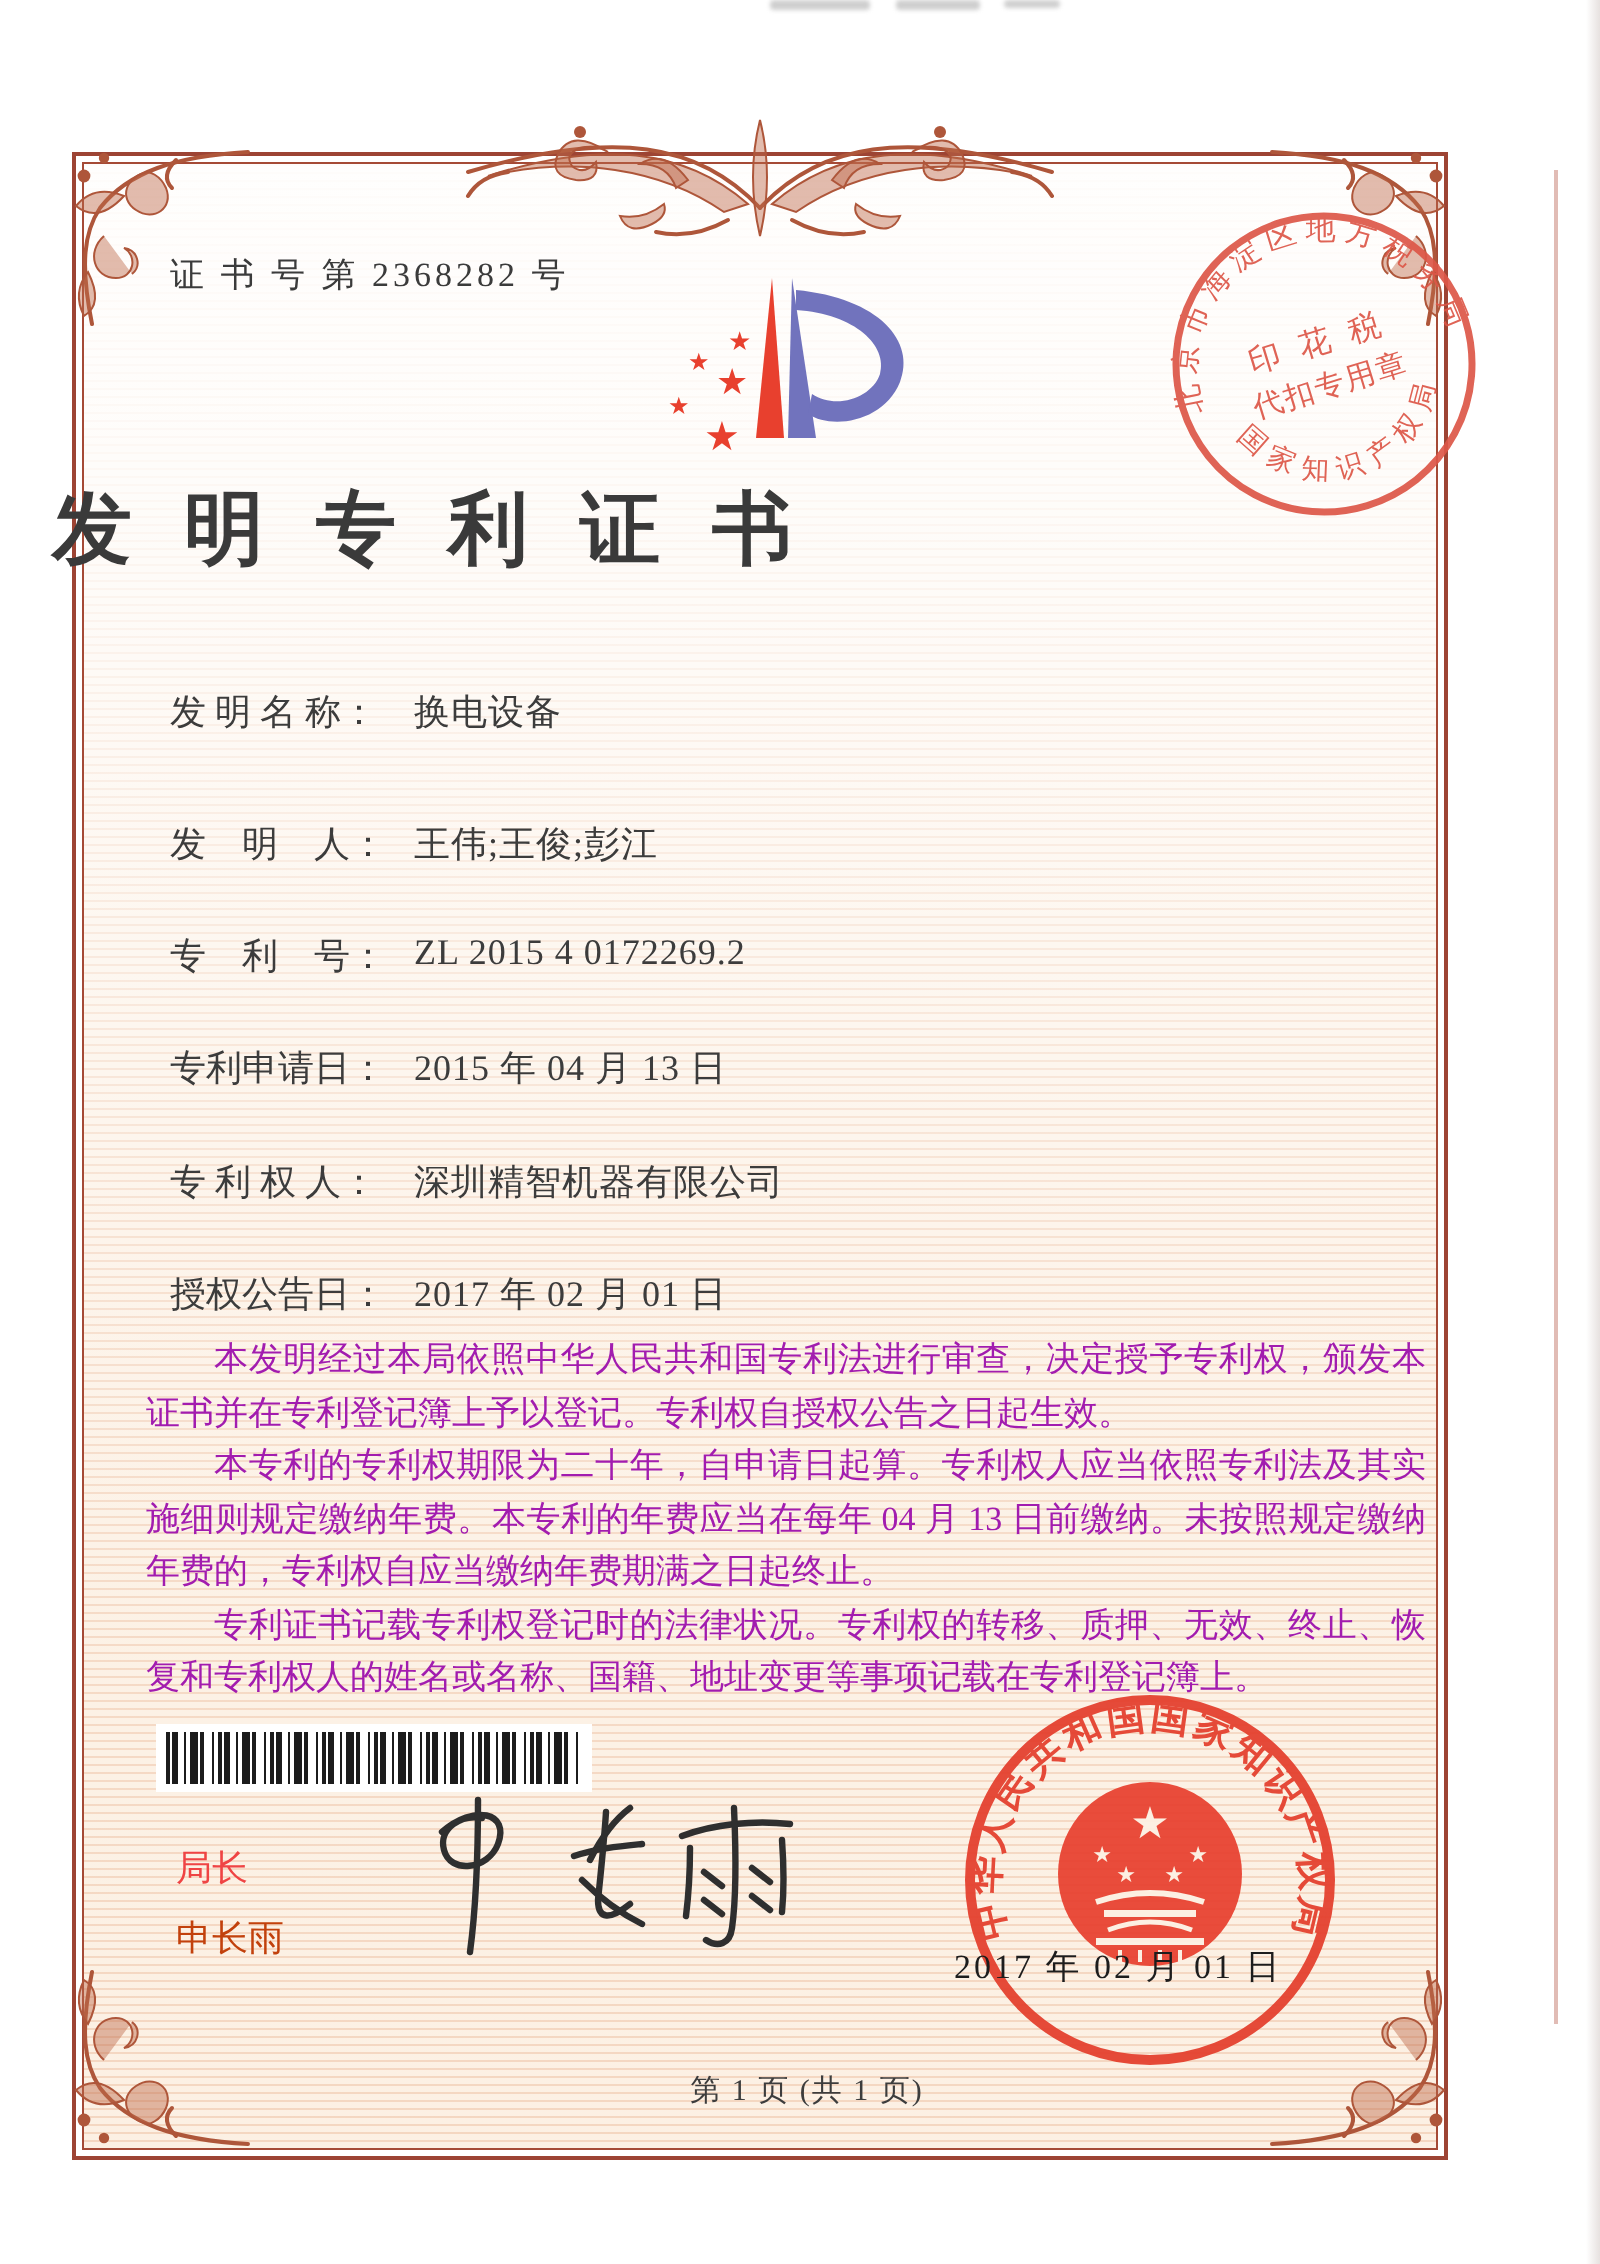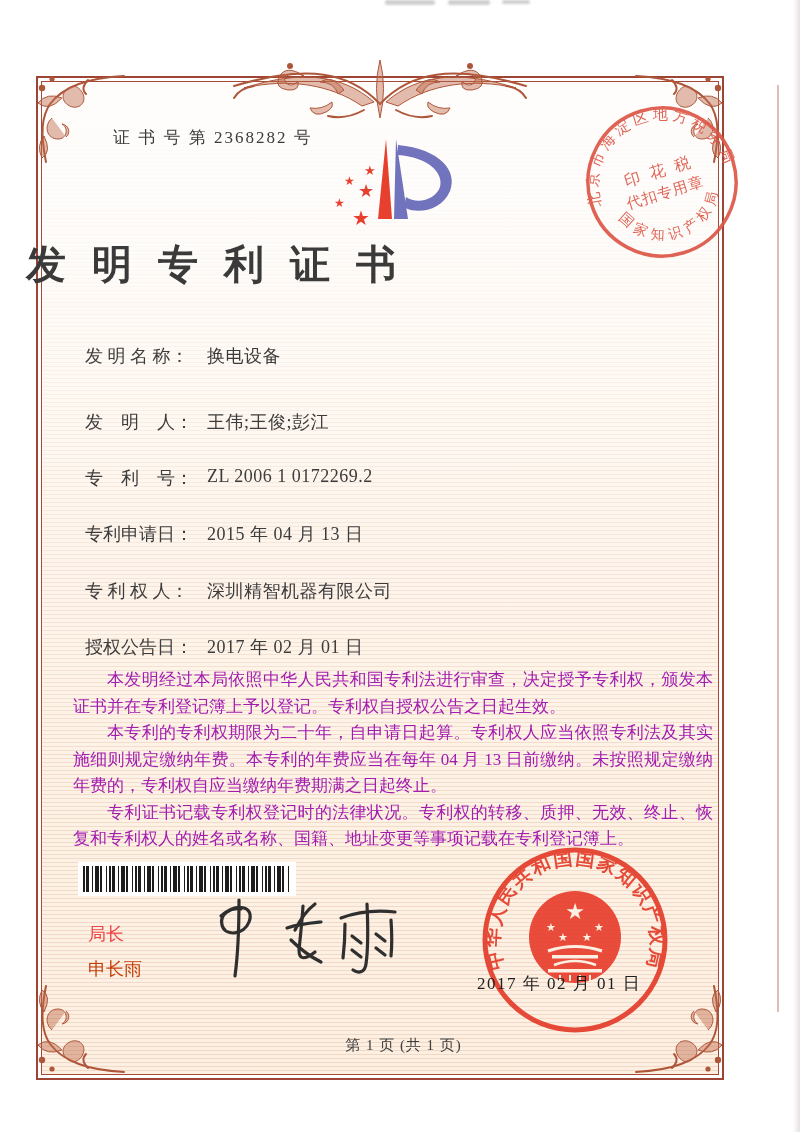--- a/index.html
+++ b/index.html
@@ -28,21 +28,21 @@
 
   
   .corner-orn { position:absolute; width:100px; height:100px; z-index:3; }
   .orn-tl { left:28px;  top:66px; }
   .orn-tr { left:632px; top:66px;  transform:scaleX(-1); }
   .orn-bl { left:28px;  top:982px; transform:scaleY(-1); }
   .orn-br { left:632px; top:982px; transform:scale(-1,-1); }
   .crest { position:absolute; left:220px; top:44px; width:320px; height:84px; z-index:3; }
 
   .cert-no { position:absolute; left:85px; top:126px; font-size:17px; letter-spacing:2px;
-             color:#3b3b3b; z-index:4;margin-left:28px; }
+             color:#3b3b3b; z-index:4; }
 
   .logo { position:absolute; left:312px; top:133px; width:160px; height:102px; z-index:4; }
 
   .tax-stamp { position:absolute; left:582px; top:102px; width:160px; height:160px;
                transform:rotate(-17deg); opacity:.92; z-index:5; }
 
   .title { position:absolute; left:0; top:237px; width:760px; text-align:left;
            font-size:40px; font-weight:bold; color:#3a3a3a;
            letter-spacing:26px; text-indent:26px; z-index:4; }
 
@@ -183,21 +183,21 @@
   <div class="field f0">
     <span class="flabel">发 明 名 称：</span>
     <span class="fvalue">换电设备</span>
   </div>
   <div class="field f1">
     <span class="flabel">发　明　人：</span>
     <span class="fvalue">王伟;王俊;彭江</span>
   </div>
   <div class="field f2">
     <span class="flabel">专　利　号：</span>
-    <span class="fvalue">ZL 2006 1 0172269.2</span>
+    <span class="fvalue">ZL 2015 4 0172269.2</span>
   </div>
   <div class="field f3">
     <span class="flabel">专利申请日：</span>
     <span class="fvalue">2015 年 04 月 13 日</span>
   </div>
   <div class="field f4">
     <span class="flabel">专 利 权 人：</span>
     <span class="fvalue">深圳精智机器有限公司</span>
   </div>
   <div class="field f5">

